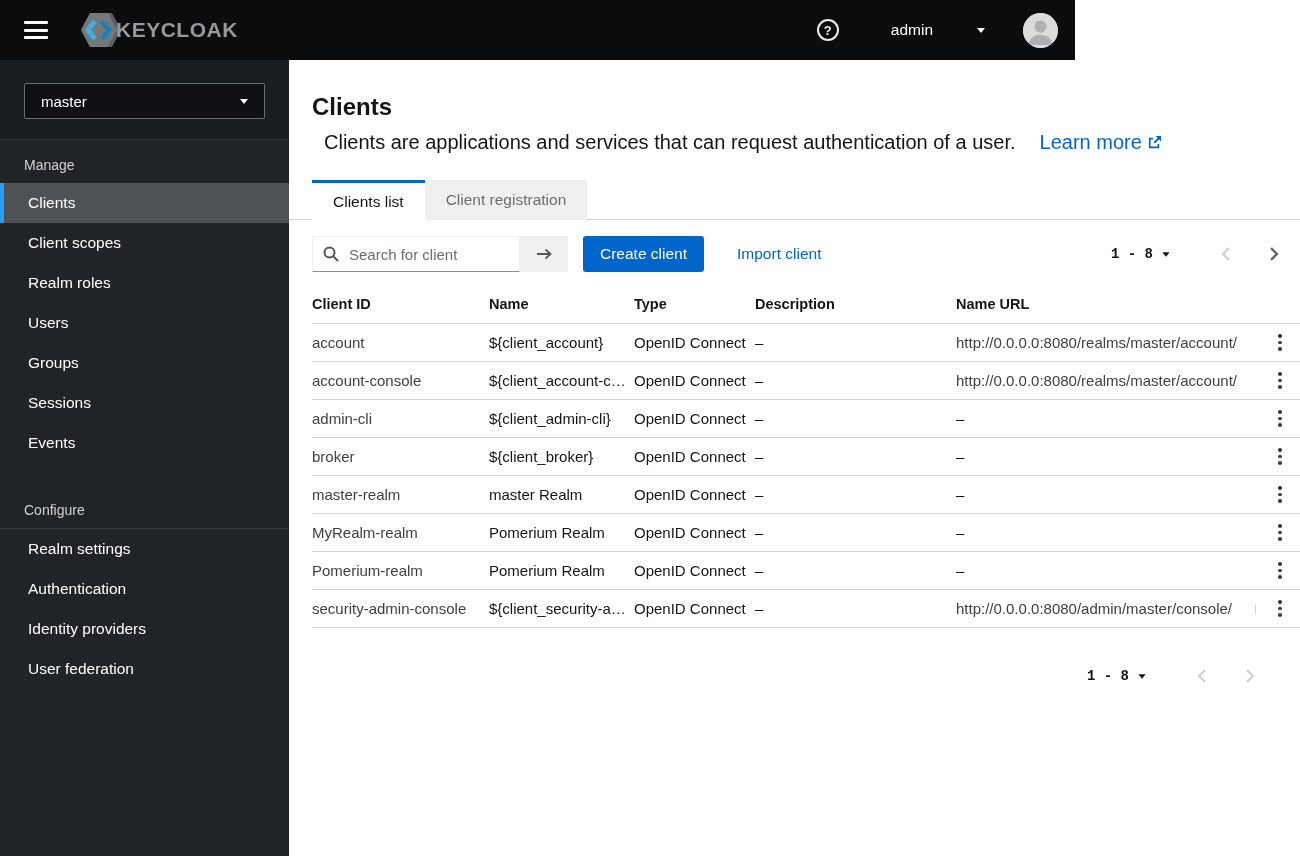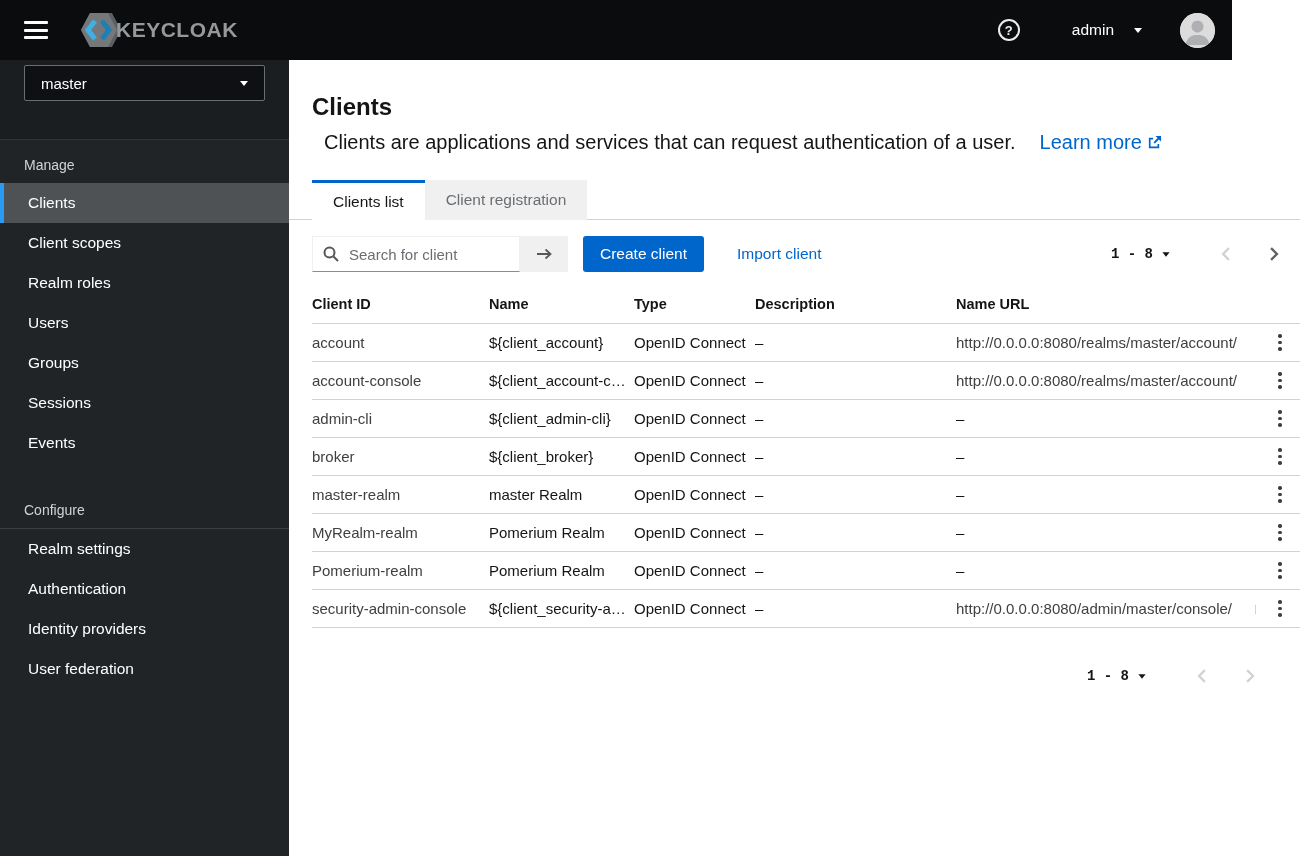--- a/index.html
+++ b/index.html
@@ -1,43 +1,43 @@
 <!DOCTYPE html>
 <html><head>
 <meta charset="utf-8">
 <style>
   * { margin:0; padding:0; box-sizing:border-box; }
   html,body { width:1300px; height:856px; overflow:hidden; background:#fff;
               font-family:"Liberation Sans", sans-serif; color:#151515; }
 
   
-  .masthead { position:absolute; top:0; left:0; width:1232px; height:60px;
+  .masthead { position:absolute; top:0; left:0; width:1075px; height:60px;
               background:#0a0c0e; display:flex; align-items:center; z-index:30; }
   .burger { margin-left:24px; width:24px; height:18px; display:flex; flex-direction:column;
             justify-content:space-between; cursor:pointer; }
   .burger i { display:block; height:3px; background:#fff; border-radius:1px; }
   .brand { display:flex; align-items:center; margin-left:30px; cursor:pointer; }
   .brand-text { font-size:21px; font-weight:800; letter-spacing:.5px; color:#96989b; margin-left:-6px; }
   .mast-right { margin-left:auto; display:flex; align-items:center; padding-right:17px; }
   .help-circle { width:22px; height:22px; border:2px solid #ededed; border-radius:50%;
                  color:#ededed; font-size:13px; font-weight:700; display:flex;
                  align-items:center; justify-content:center; cursor:pointer; }
-  .user-menu { display:flex; align-items:center; margin-left:52px; cursor:pointer; }
+  .user-menu { display:flex; align-items:center; margin-left:52px; cursor:pointer;gap:24px; }
   .user-name { color:#fff; font-size:15.5px; }
   .caret { width:0; height:0; border-left:4.5px solid transparent; border-right:4.5px solid transparent;
            border-top:5.5px solid currentColor; display:inline-block; }
   .user-menu .caret { color:#fff; margin-left:20px; }
   .avatar { width:35px; height:35px; border-radius:50%; overflow:hidden; margin-left:38px;
             cursor:pointer; background:#dcdcdc; }
 
   
   .sidebar { position:absolute; top:60px; left:0; width:289px; height:796px;
              background:#212427; z-index:20; }
   .realm-block { height:80px; background:#1b1e21; border-bottom:1px solid #2f3337;
-                 padding:5px 24px 0 24px; }
+                 padding:23px 24px 0 24px; }
   .realm-select { height:36px; background:#0e1013; border:1px solid #6a6e73; border-radius:2px;
                   display:flex; align-items:center; justify-content:space-between;
                   padding:0 16px; cursor:pointer; }
   .realm-select span { color:#fff; font-size:15px; }
   .realm-select .caret { color:#fff; }
   .nav-section-label { padding:17px 24px 10px 24px; font-size:14px; color:#d2d2d2; }
   .nav-section-divider { border-bottom:1px solid #3c3f42; }
   .nav-item { height:40px; display:flex; align-items:center; padding-left:24px;
               color:#fff; font-size:15.5px; cursor:pointer; border-left:4px solid transparent; }
   .nav-item.selected { background:#4f5255; border-left:4px solid #2b9af3; }

